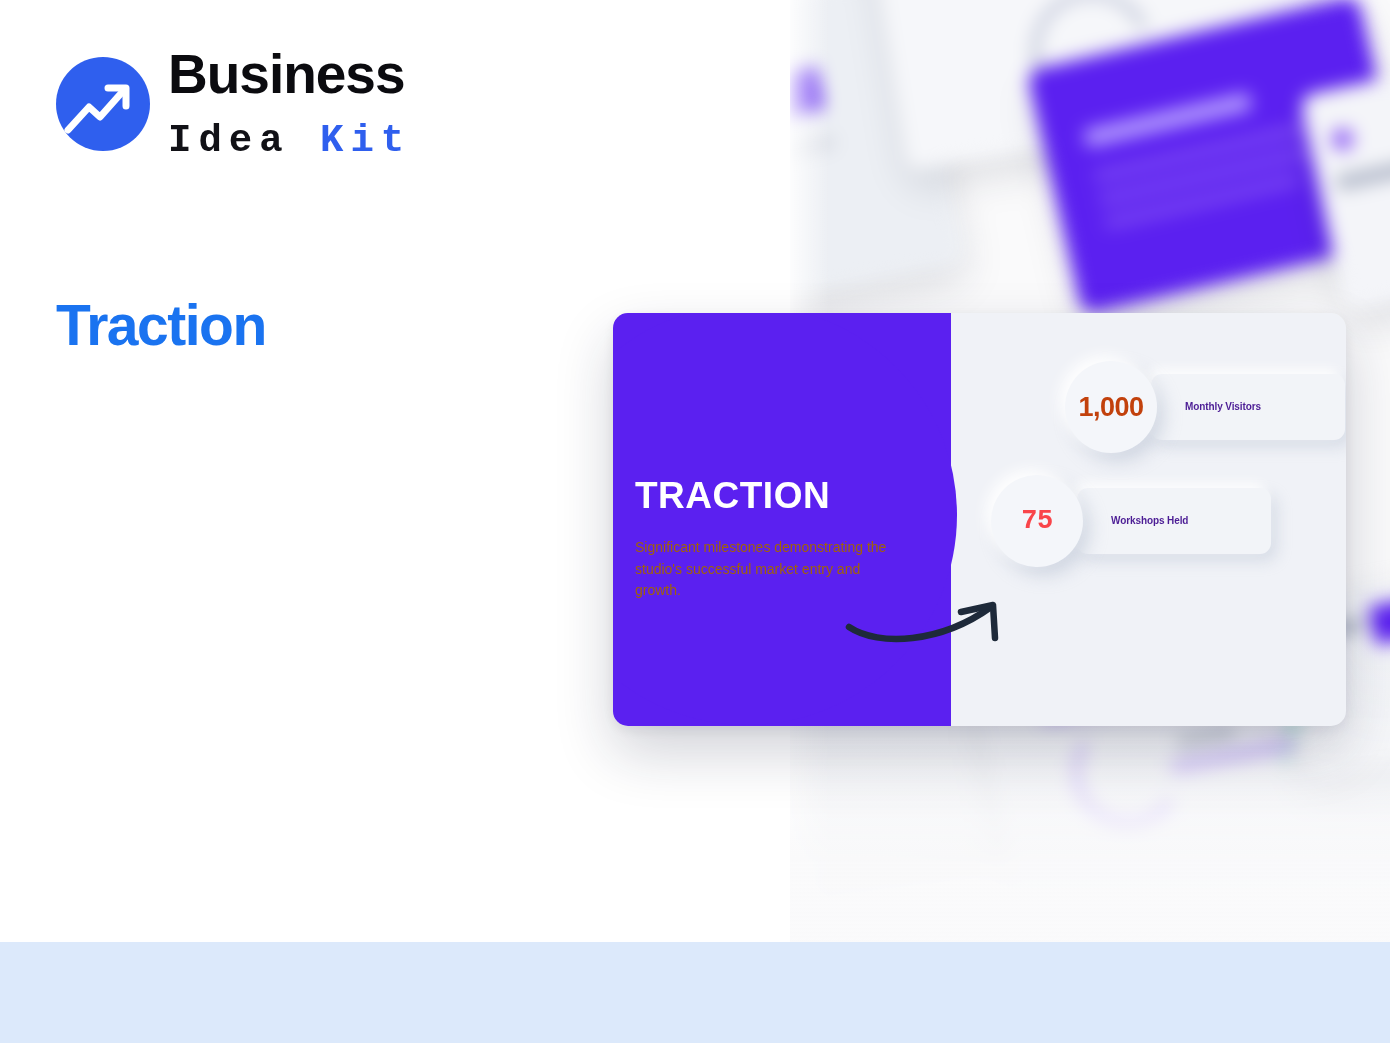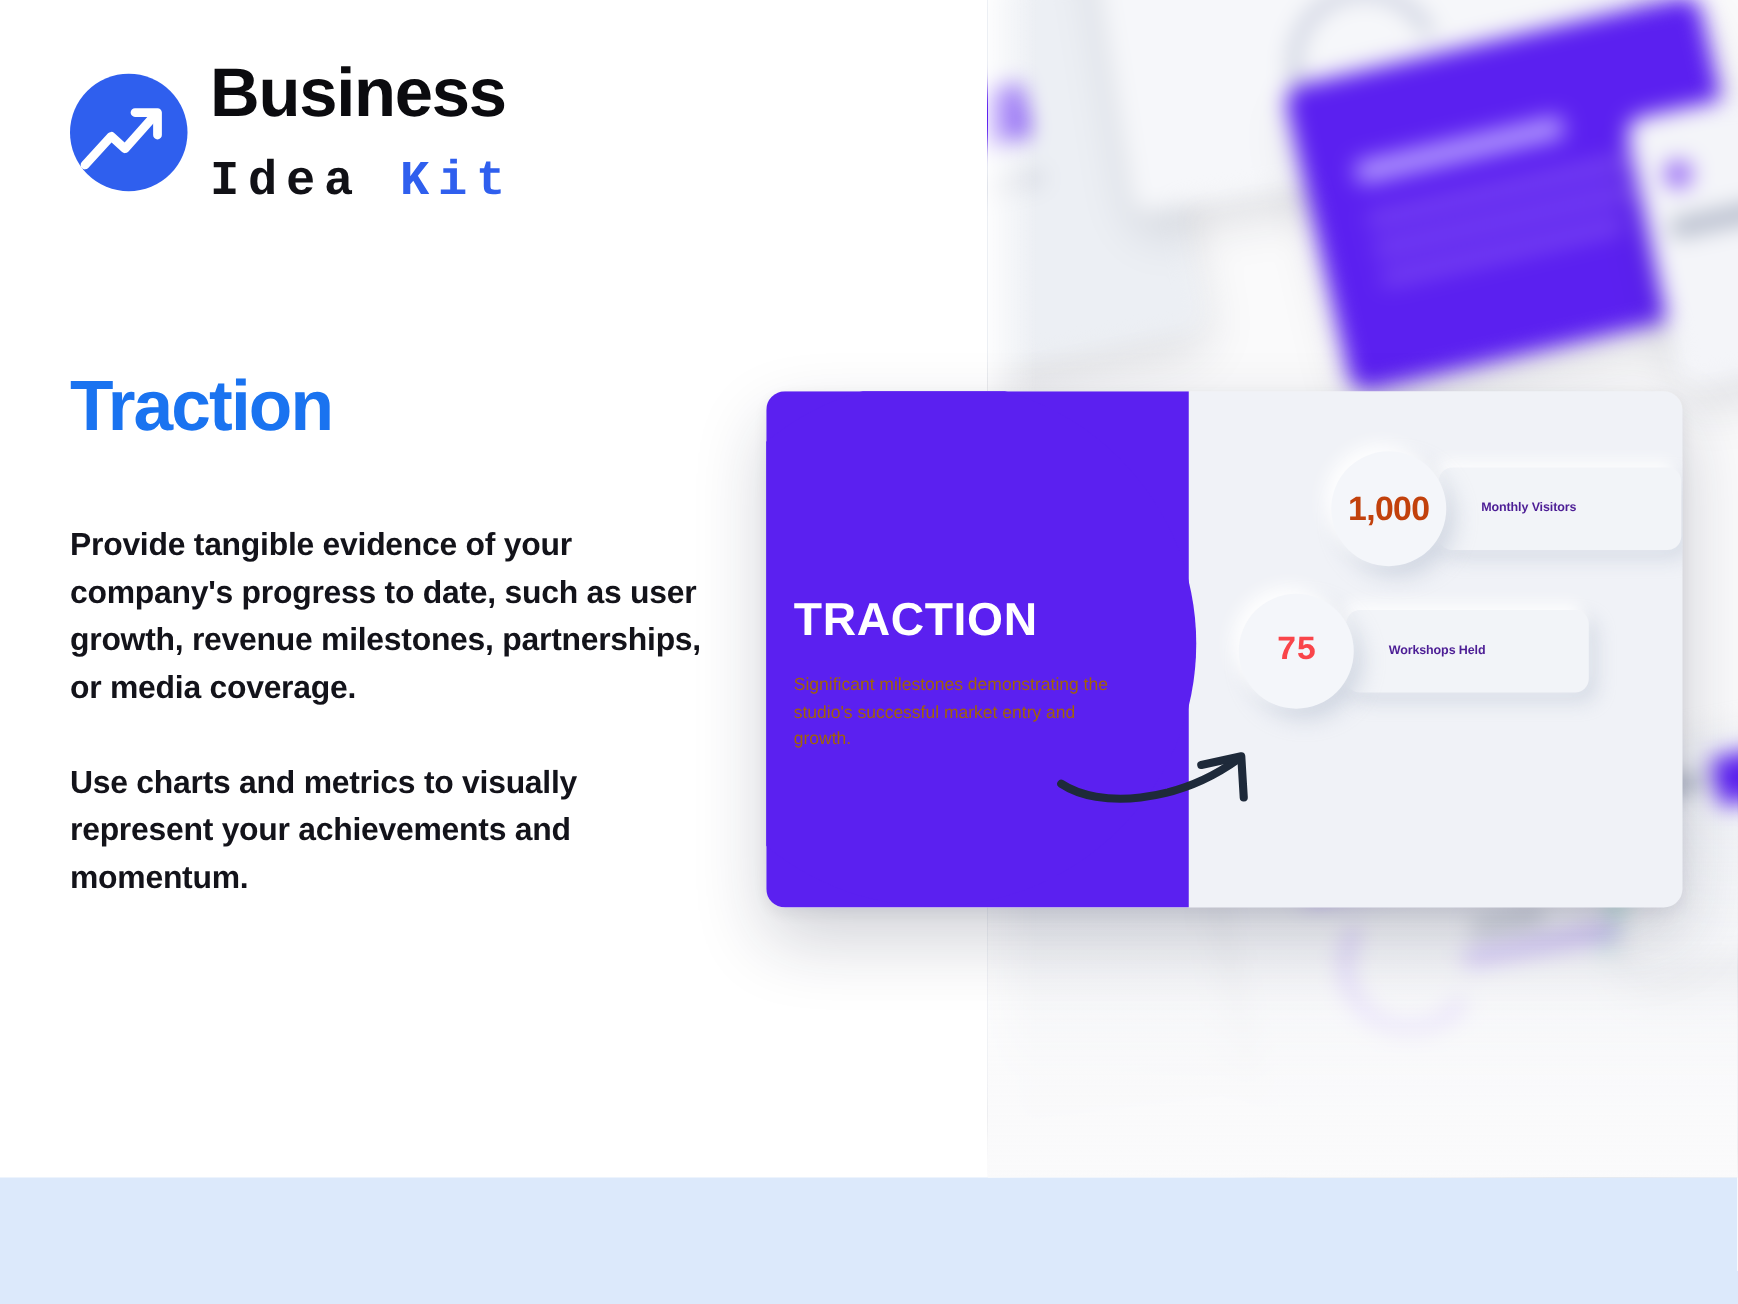--- a/index.html
+++ b/index.html
@@ -29,35 +29,35 @@
   }
   .brand-mark {
     width: 94px;
     height: 94px;
     border-radius: 50%;
     background: #2f5fee;
     position: relative;
     flex: 0 0 auto;
   }
   .brand-mark svg { position: absolute; inset: 0; }
-  .brand-words { display: flex; flex-direction: column; line-height: 1; gap: 20px; }
+  .brand-words { display: flex; flex-direction: column; line-height: 1; }
   .brand-line1 {
     font-size: 55px;
     font-weight: bold;
     color: #0b0b0f;
     letter-spacing: -1px;
     line-height: 0.98;
   }
   .brand-line2 {
     font-family: "Liberation Mono", "DejaVu Sans Mono", monospace;
     font-size: 39px;
     font-weight: bold;
     letter-spacing: 7px;
     color: #111116;
-    margin-top: 4px;
+    margin-top: 20px;
     line-height: 1;
   }
   .brand-line2 .accent { color: #2f5fee; }
 
   .page-title {
     position: absolute;
     left: 56px;
     top: 297px;
     font-size: 57px;
     font-weight: bold;
@@ -311,24 +311,20 @@
       </svg>
     </div>
     <div class="brand-words">
       <div class="brand-line1">Business</div>
       <div class="brand-line2"><span>Idea </span><span class="accent">Kit</span></div>
     </div>
   </div>
 
   <div class="page-title">Traction</div>
 
-  <div class="body-copy">
-    <p>Provide tangible evidence of your company's progress to date, such as user growth, revenue milestones, partnerships, or media coverage.</p>
-    <p>Use charts and metrics to visually represent your achievements and momentum.</p>
-  </div>
 
   <div class="slide-card">
     <div class="card-blob">
       <div class="card-blob-round"></div>
     </div>
 
     <div class="card-title">TRACTION</div>
     <div class="card-sub">Significant milestones demonstrating the studio's successful market entry and growth.</div>
 
     <div class="card-arrow">

